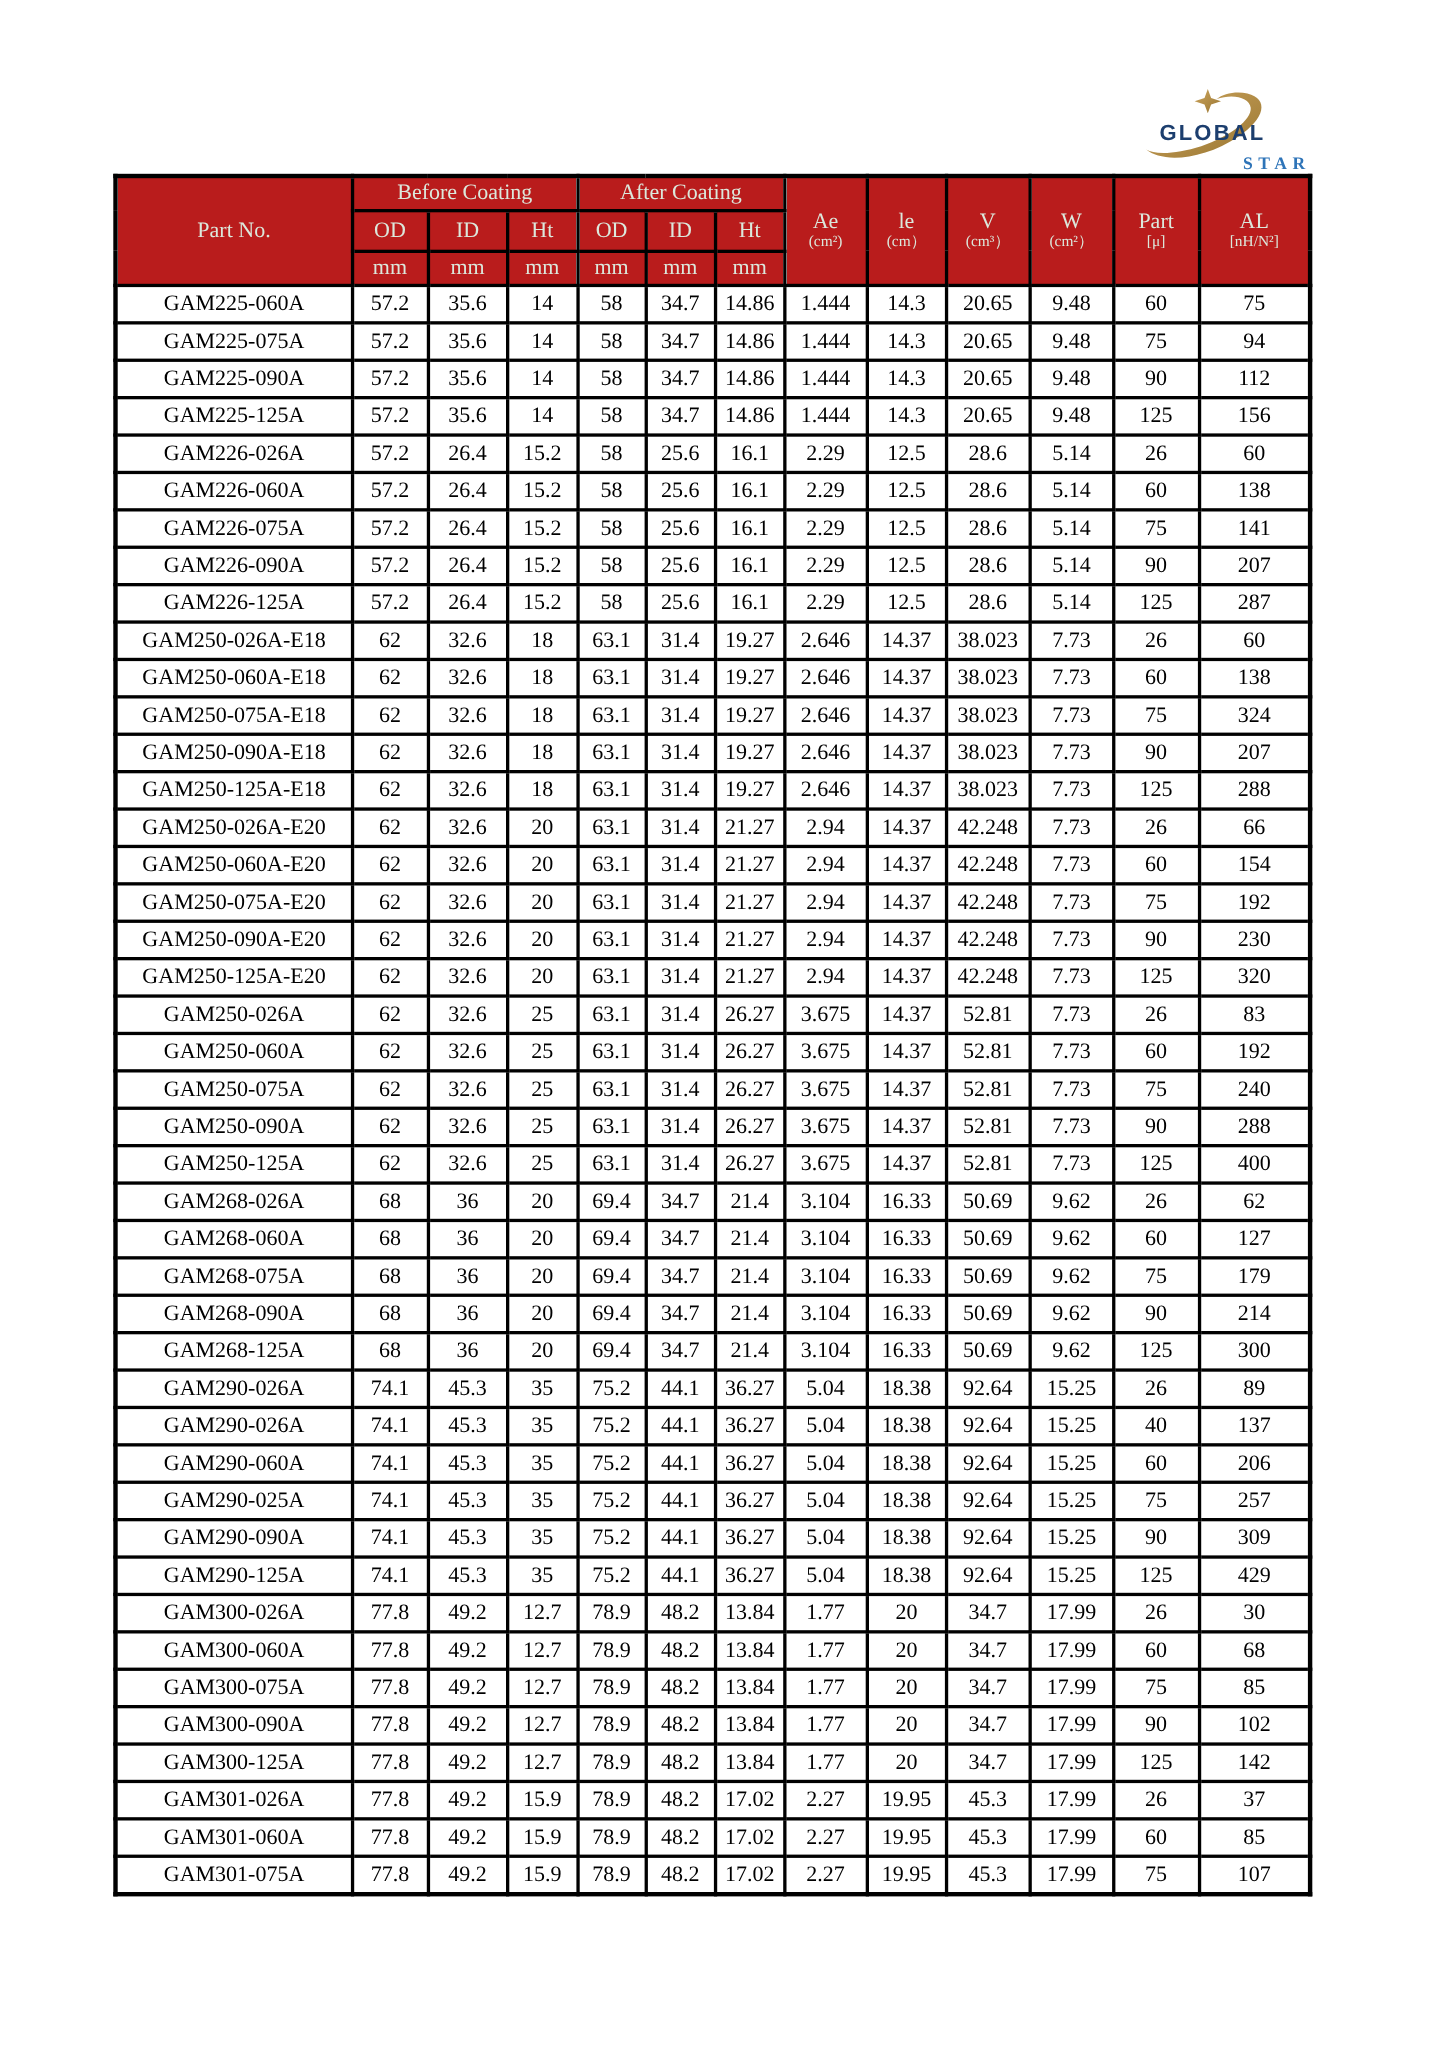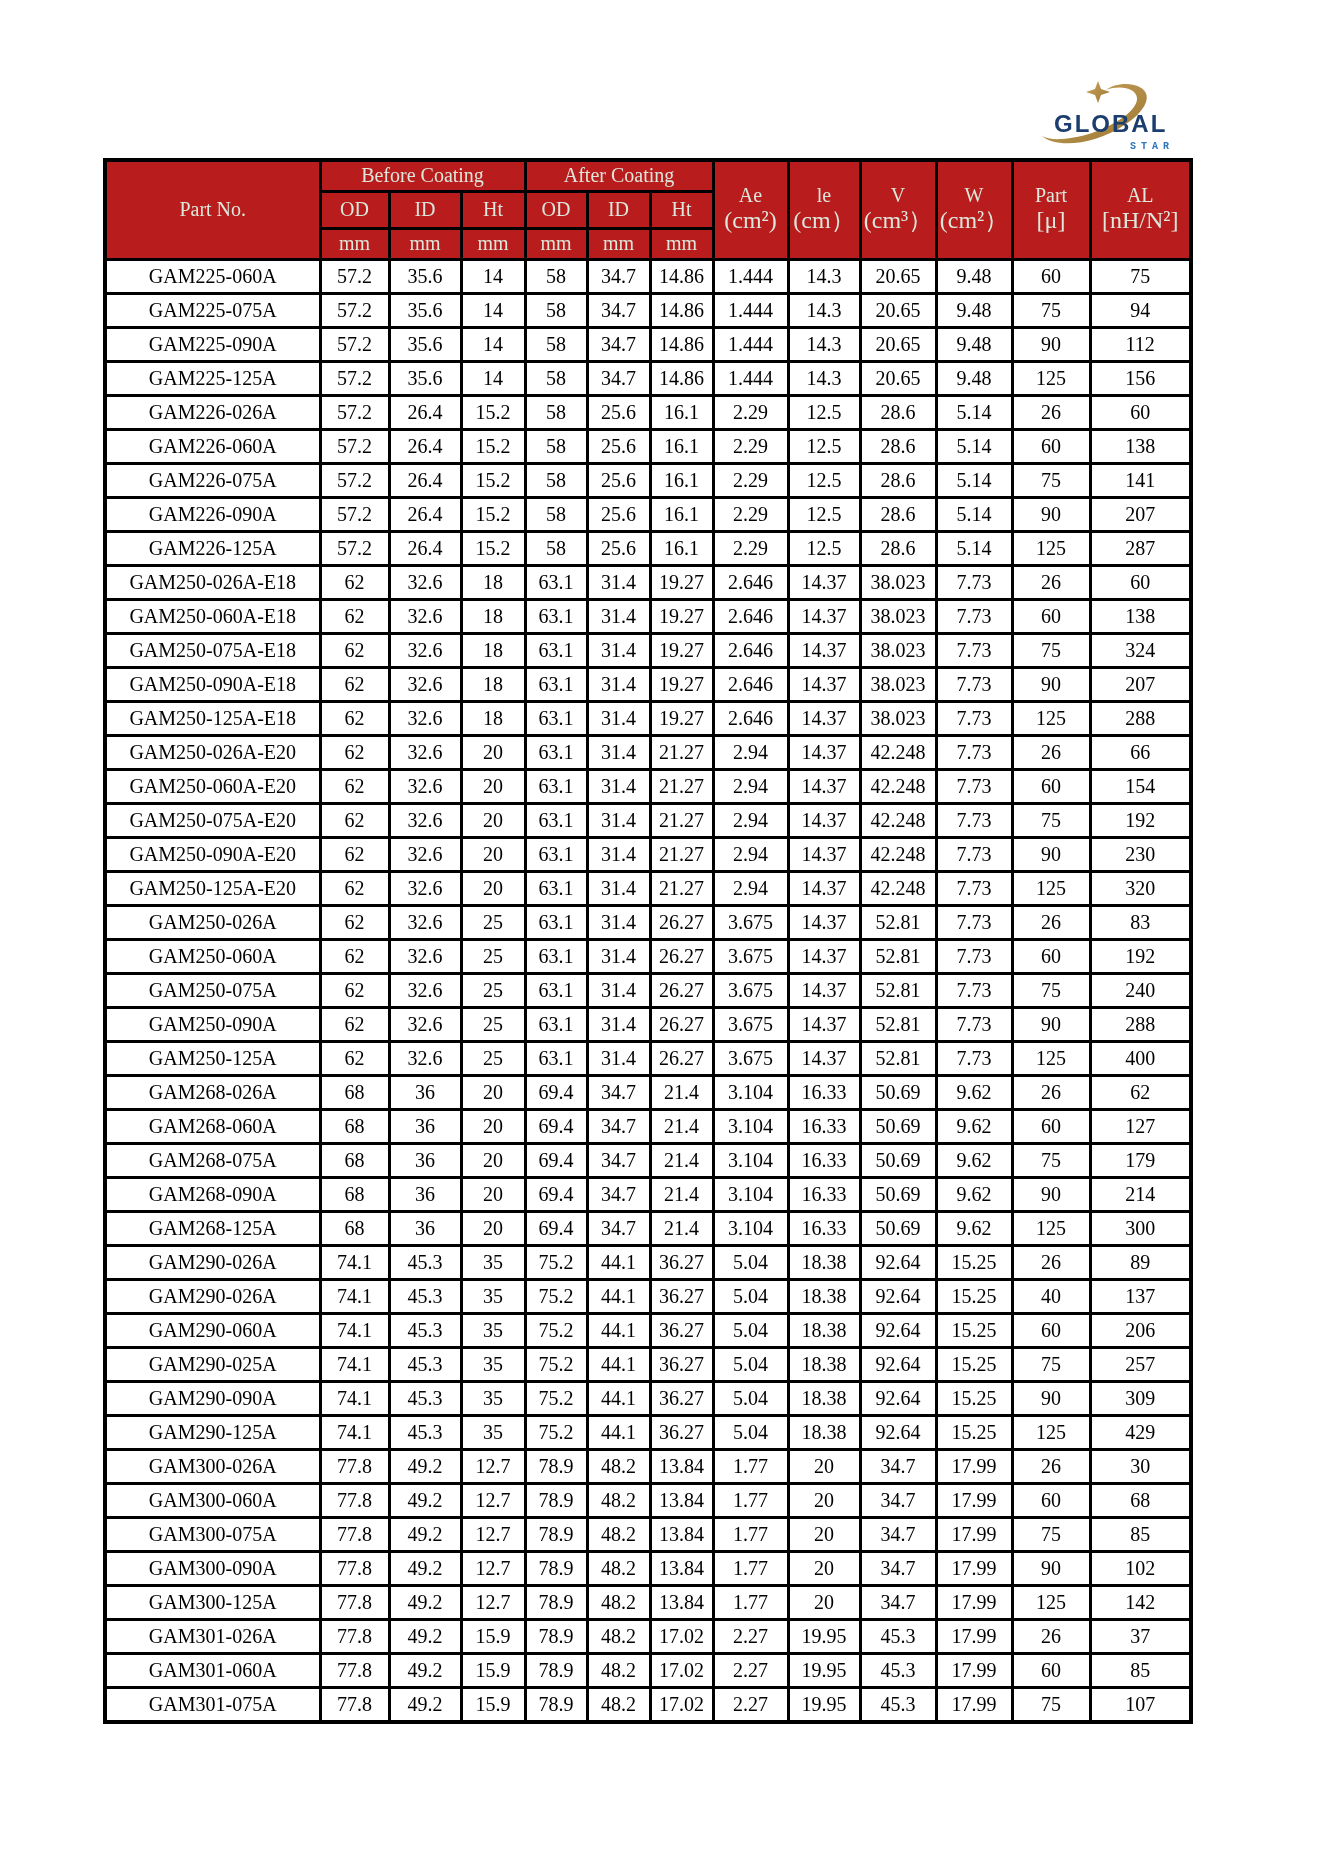--- a/index.html
+++ b/index.html
@@ -5,41 +5,41 @@
   html,body{margin:0;padding:0;}
   body{
     width:1323px;height:1871px;background:#ffffff;position:relative;
     font-family:"Liberation Serif", serif;color:#000;
   }
   .logo{position:absolute;left:1038px;top:78px;width:160px;height:80px;}
   .logo svg{position:absolute;left:0;top:0;}
   .logo .brand{
     position:absolute;left:16px;top:32px;
     font-family:"Liberation Sans", sans-serif;font-weight:700;
-    font-size:24px;letter-spacing:2px;color:#1C3E6E;
+    font-size:20px;letter-spacing:2px;color:#1C3E6E;
   }
   .logo .sub{
     position:absolute;left:92px;top:63px;
-    font-family:Liberation Mono, monospace;font-weight:700;
-    font-size:10px;letter-spacing:5px;color:#2E74B8;
+    font-family:Liberation Serif, serif;font-weight:700;
+    font-size:16px;letter-spacing:5px;color:#2E74B8;
   }
   table.spec{
     position:absolute;left:103px;top:158px;
     border-collapse:collapse;table-layout:fixed;
     border:4px solid #000;
   }
   .spec th,.spec td{
     border:3px solid #000;text-align:center;vertical-align:middle;
     padding:0;overflow:hidden;white-space:nowrap;
   }
   .spec thead th{
     background:#b91c1c;color:#DCE8DC;font-weight:normal;
     font-size:20px;line-height:1.15;
   }
-  .spec thead .unit{font-size:24px;}
+  .spec thead .unit{font-size:14px;}
   .spec tbody td{font-size:20px;background:#ffffff;height:31px;}
   .spec thead tr.r1{height:31px;}
   .spec thead tr.r2{height:37px;}
   .spec thead tr.r3{height:31px;}
 </style>
 </head>
 <body>
 
 <div class="logo">
   <svg width="160" height="80" viewBox="0 0 160 80">

